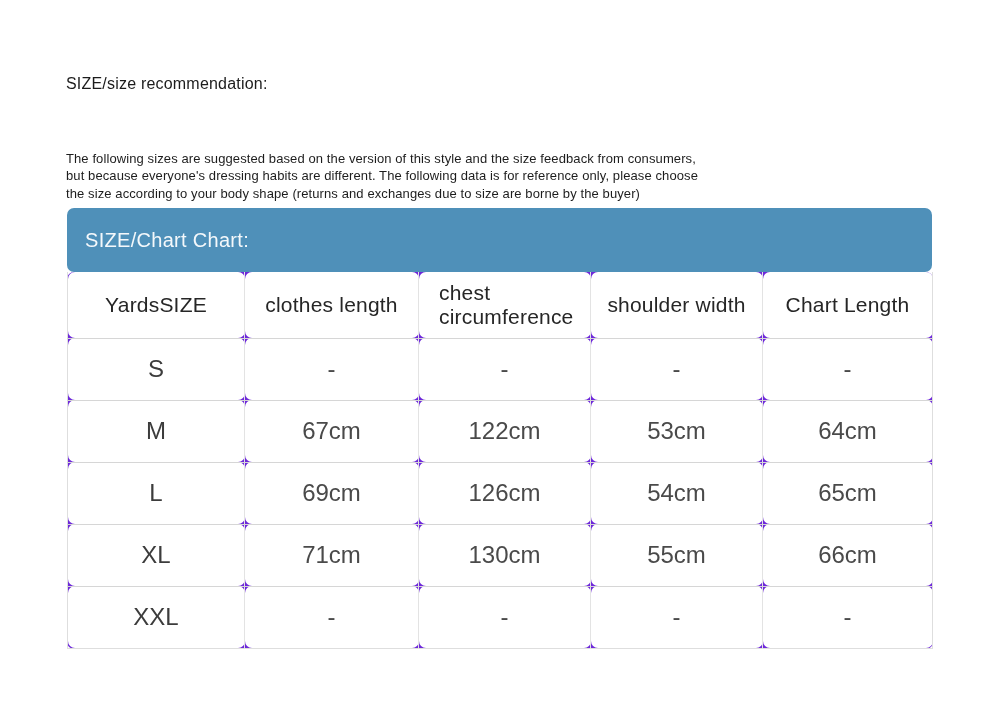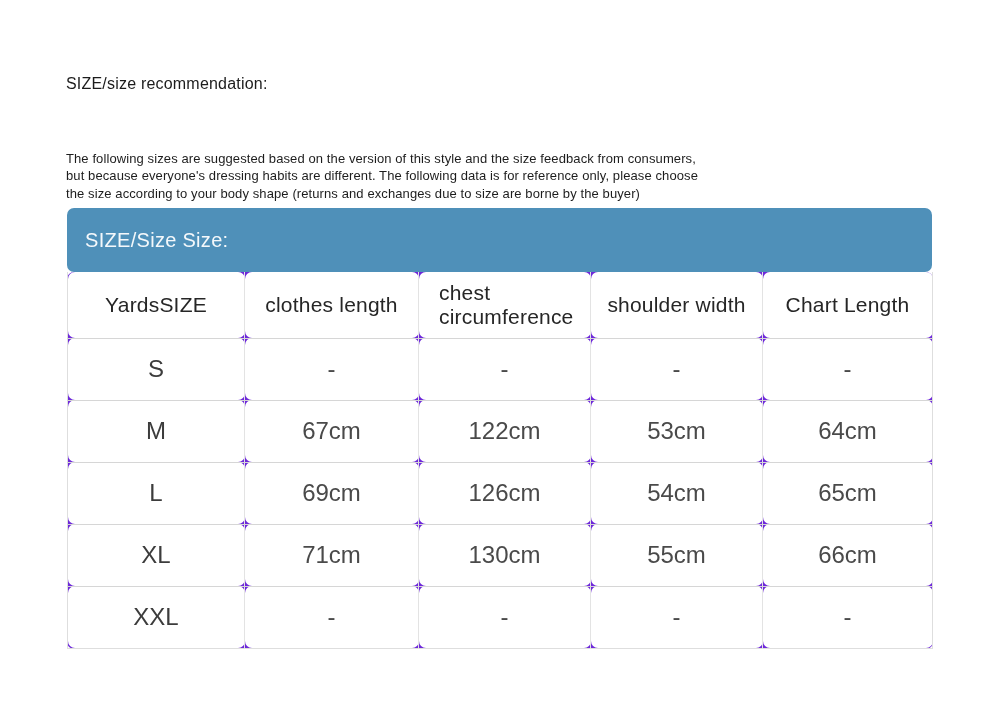--- a/index.html
+++ b/index.html
@@ -72,21 +72,21 @@
 
   <div class="intro">
     <div class="line">The following sizes are suggested based on the version of this style and the size feedback from consumers,</div>
     <div class="line">but because everyone's dressing habits are different. The following data is for reference only, please choose</div>
     <div class="line">the size according to your body shape (returns and exchanges due to size are borne by the buyer)</div>
   </div>
 
   <div class="chart-wrap">
 
     <div class="chart-title-bar">
-      <span class="title-text">SIZE/Size Size:</span>
+      <span class="title-text">SIZE/Chart Chart:</span>
     </div>
 
     <table class="size-table">
       <colgroup>
         <col style="width:177px">
         <col style="width:174px">
         <col style="width:172px">
         <col style="width:172px">
         <col style="width:170px">
       </colgroup>

